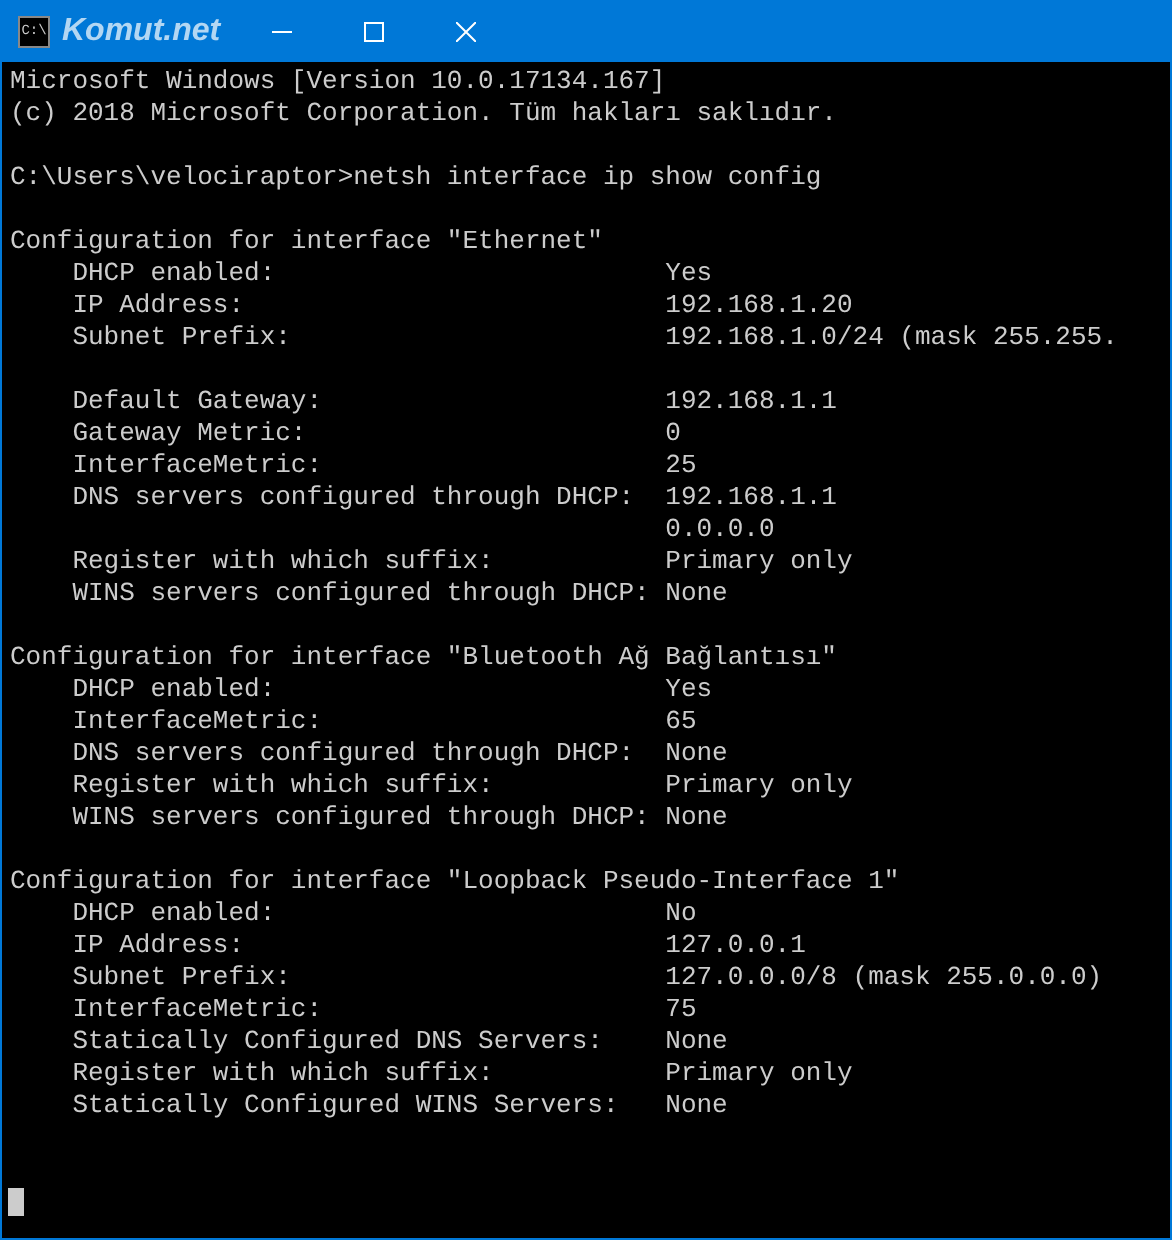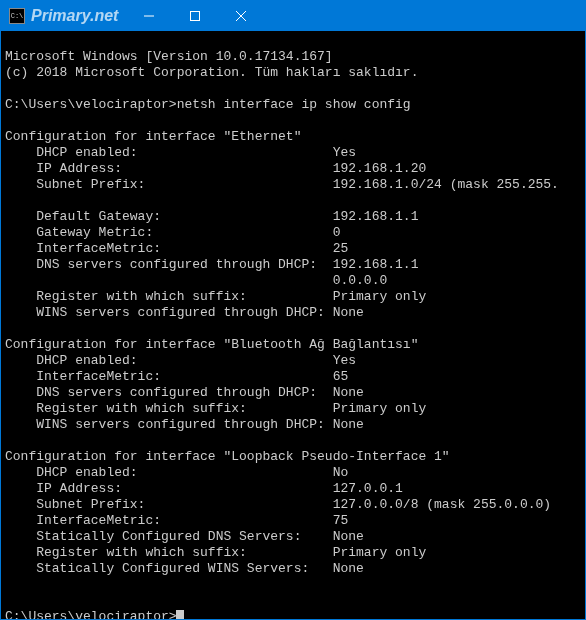--- a/index.html
+++ b/index.html
@@ -65,21 +65,21 @@
       align-items: center;
       justify-content: center;
       color: #fff;
       font-family: 'Segoe UI', sans-serif;
     }
     .win-btn svg { width: 10px; height: 10px; }
     .terminal {
       flex: 1;
       background: #000;
       color: #ccc;
-      padding: 18px 4px;
+      padding: 2px 4px;
       overflow: hidden;
       white-space: pre;
       line-height: 16px;
       letter-spacing: 0;
     }
     .cursor {
       display: inline-block;
       width: 8px;
       height: 14px;
       background: #ccc;
@@ -88,21 +88,21 @@
       margin-left: -1px;
     }
     @keyframes blink { 50% { opacity: 0; } }
   </style>
 </head>
 <body>
 
 <div class="window">
   <div class="titlebar">
     <div class="titlebar-icon">C:\</div>
-    <div class="titlebar-watermark">Primary.net</div>
+    <div class="titlebar-watermark">Komut.net</div>
     <div class="win-controls">
       <div class="win-btn">
         <svg viewBox="0 0 10 10">
             <path d="M0 5 H10" stroke="#fff" stroke-width="1"></path>
           </svg>
       </div>
       <div class="win-btn">
         <svg viewBox="0 0 10 10">
             <rect x="0.5" y="0.5" width="9" height="9" stroke="#fff" fill="none" stroke-width="1"></rect>
           </svg>
@@ -142,14 +142,14 @@
 Configuration for interface "Loopback Pseudo-Interface 1"
     DHCP enabled:                         No
     IP Address:                           127.0.0.1
     Subnet Prefix:                        127.0.0.0/8 (mask 255.0.0.0)
     InterfaceMetric:                      75
     Statically Configured DNS Servers:    None
     Register with which suffix:           Primary only
     Statically Configured WINS Servers:   None
 
 
-<span>C:\Users\velociraptor&gt;</span><span class="cursor"></span></div>
+<span class="cursor"></span></div>
 </div>
 
 </body></html>

